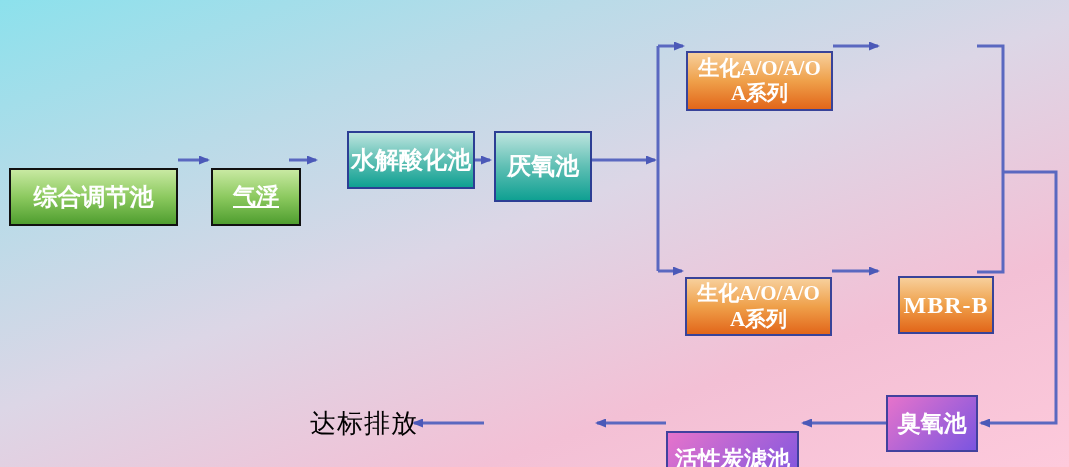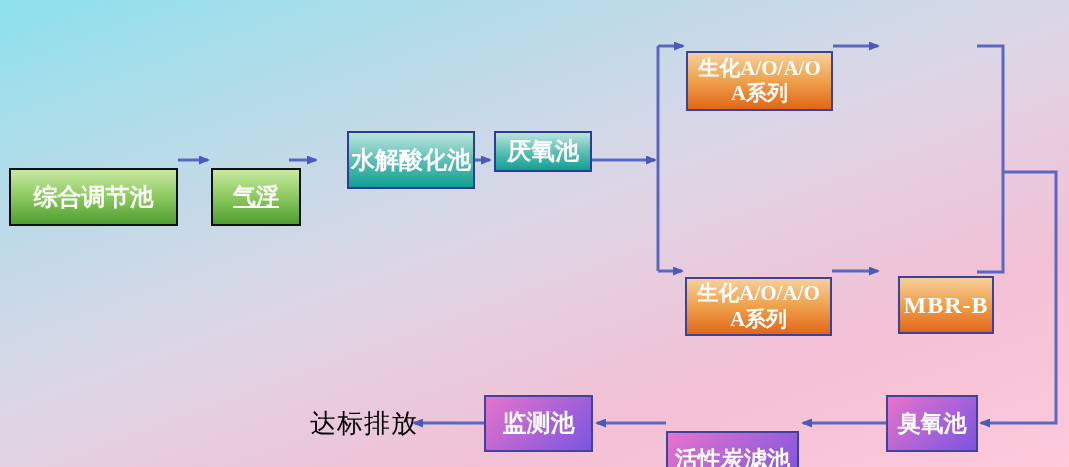--- a/index.html
+++ b/index.html
@@ -17,21 +17,21 @@
     box-sizing:border-box;line-height:1.2;
   }
   .green{background:linear-gradient(180deg,#c8e9a2 0%,#8cc95f 50%,#4f9e2f 100%);border:2px solid #111111;margin-top:37px;}
   .teal{background:linear-gradient(180deg,#bce4de 0%,#5fbfb4 50%,#0fa092 100%);border:2px solid #2c3e94;}
   .orange{background:linear-gradient(180deg,#f7cf9b 0%,#efa04a 50%,#e2661a 100%);border:2px solid #384399;margin-top:34px;}
   .purple{background:linear-gradient(135deg,#e673cb 0%,#b064d6 50%,#7b55e0 100%);border:2px solid #41419e;}
 
   .n-tiaojie{left:9px;top:131px;width:169px;height:58px;font-size:24px;}
   .n-qifu{left:211px;top:131px;width:90px;height:58px;font-size:23px;text-decoration:underline;}
   .n-shuijie{left:319px;top:131px;width:128px;height:58px;font-size:24px;margin-left:28px;}
-  .n-yanyang{left:494px;top:131px;width:98px;height:41px;font-size:24px;}
+  .n-yanyang{left:494px;top:131px;width:98px;height:71px;font-size:24px;}
   .n-shenghua-a{left:686px;top:17px;width:147px;height:60px;font-size:21px;}
   .n-mbr-a{left:881px;top:16px;width:96px;height:60px;font-size:24px;letter-spacing:1px;}
   .n-shenghua-b{left:685px;top:243px;width:147px;height:59px;font-size:21px;}
   .n-mbr-b{left:898px;top:242px;width:96px;height:58px;font-size:24px;letter-spacing:1px;}
   .n-chouyang{left:886px;top:395px;width:92px;height:57px;font-size:23px;}
   .n-huoxingtan{left:666px;top:395px;width:133px;height:57px;font-size:23px;margin-top:36px;}
   .n-jiance{left:484px;top:395px;width:109px;height:57px;font-size:24px;}
 
   .outlet{
     position:absolute;left:310px;top:409px;width:110px;height:30px;
@@ -100,19 +100,16 @@
   </div>
 
   <div class="node purple n-chouyang">
     <span>臭氧池</span>
   </div>
 
   <div class="node purple n-huoxingtan">
     <span>活性炭滤池</span>
   </div>
 
-  <div class="node purple n-jiance">
-    <span>监测池</span>
-  </div>
 
   <div class="outlet">达标排放</div>
 
 </div>
 
 </body></html>

